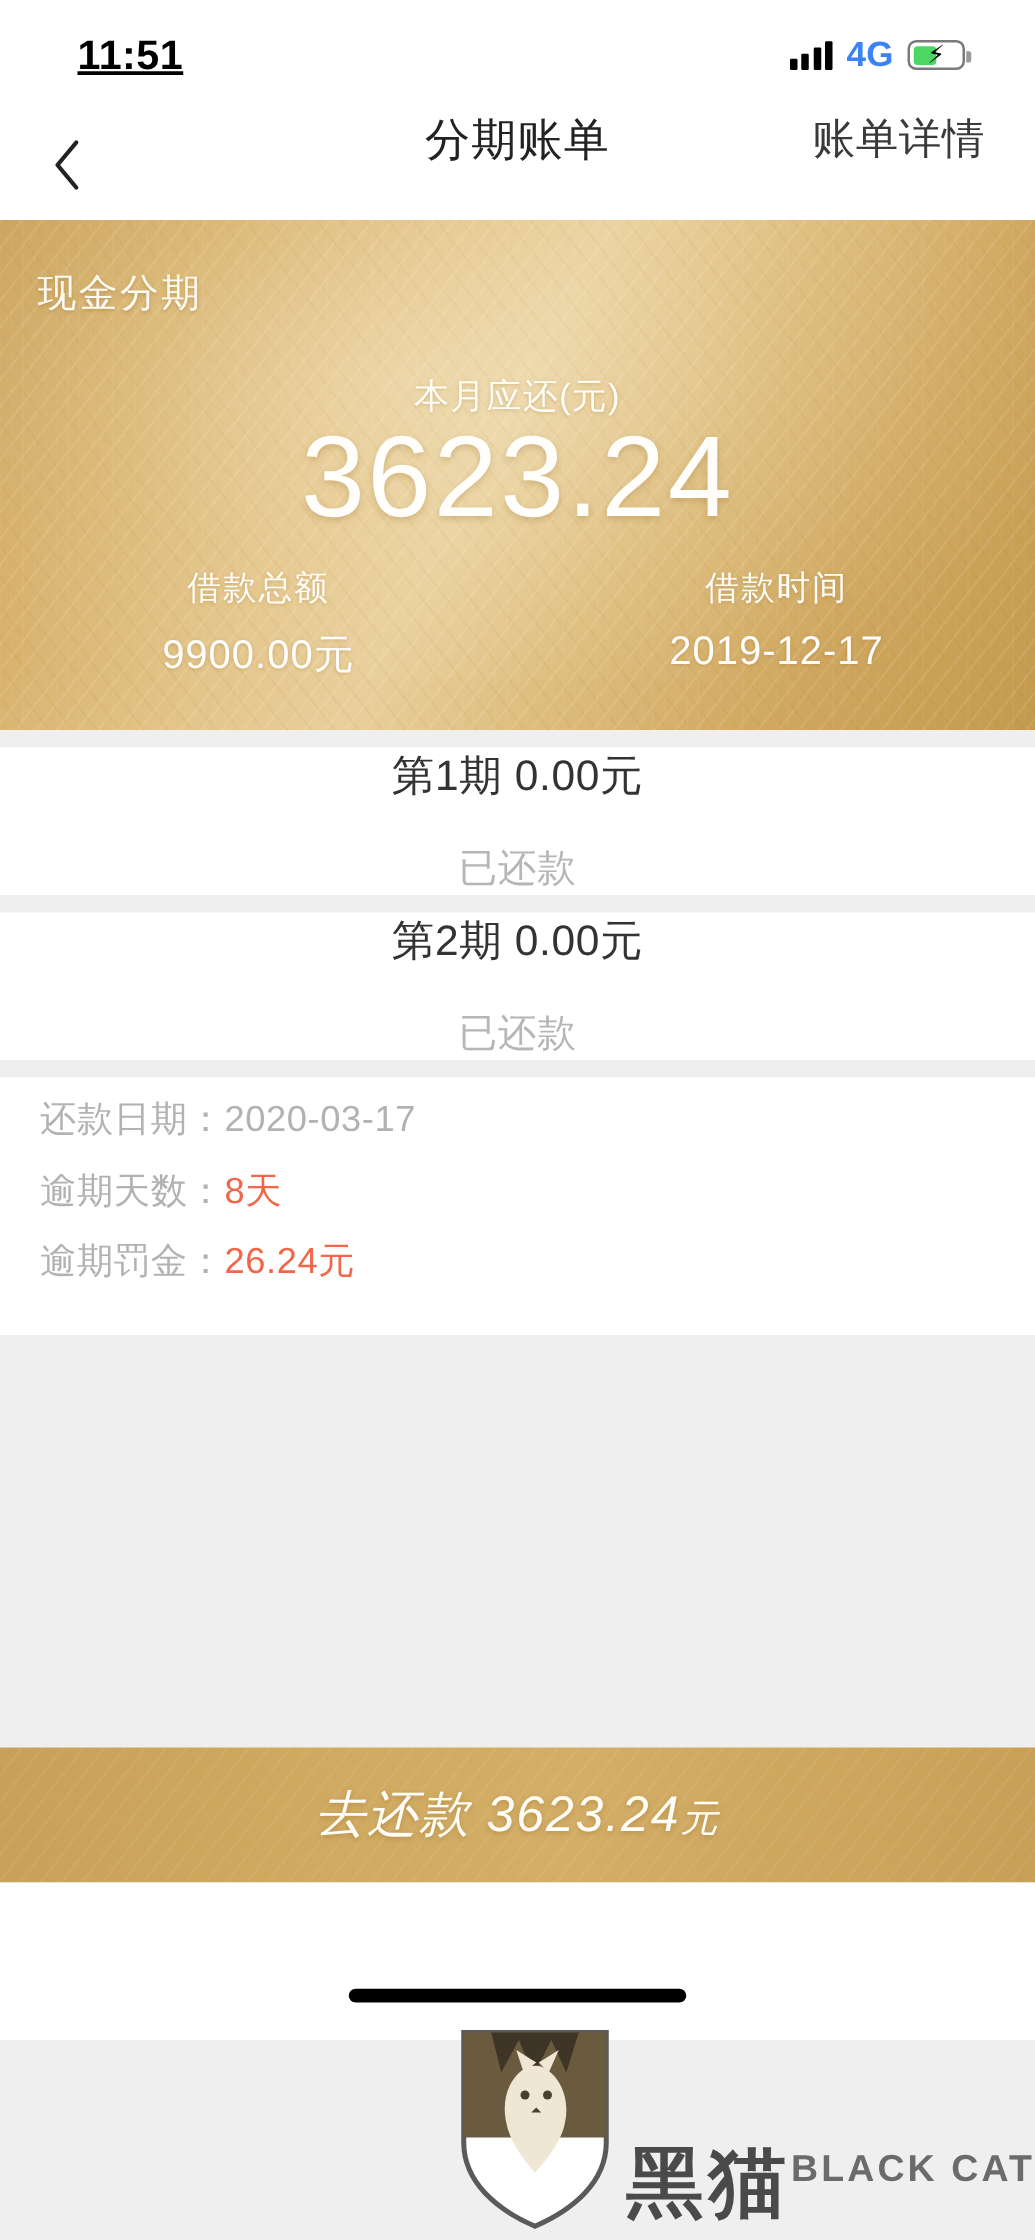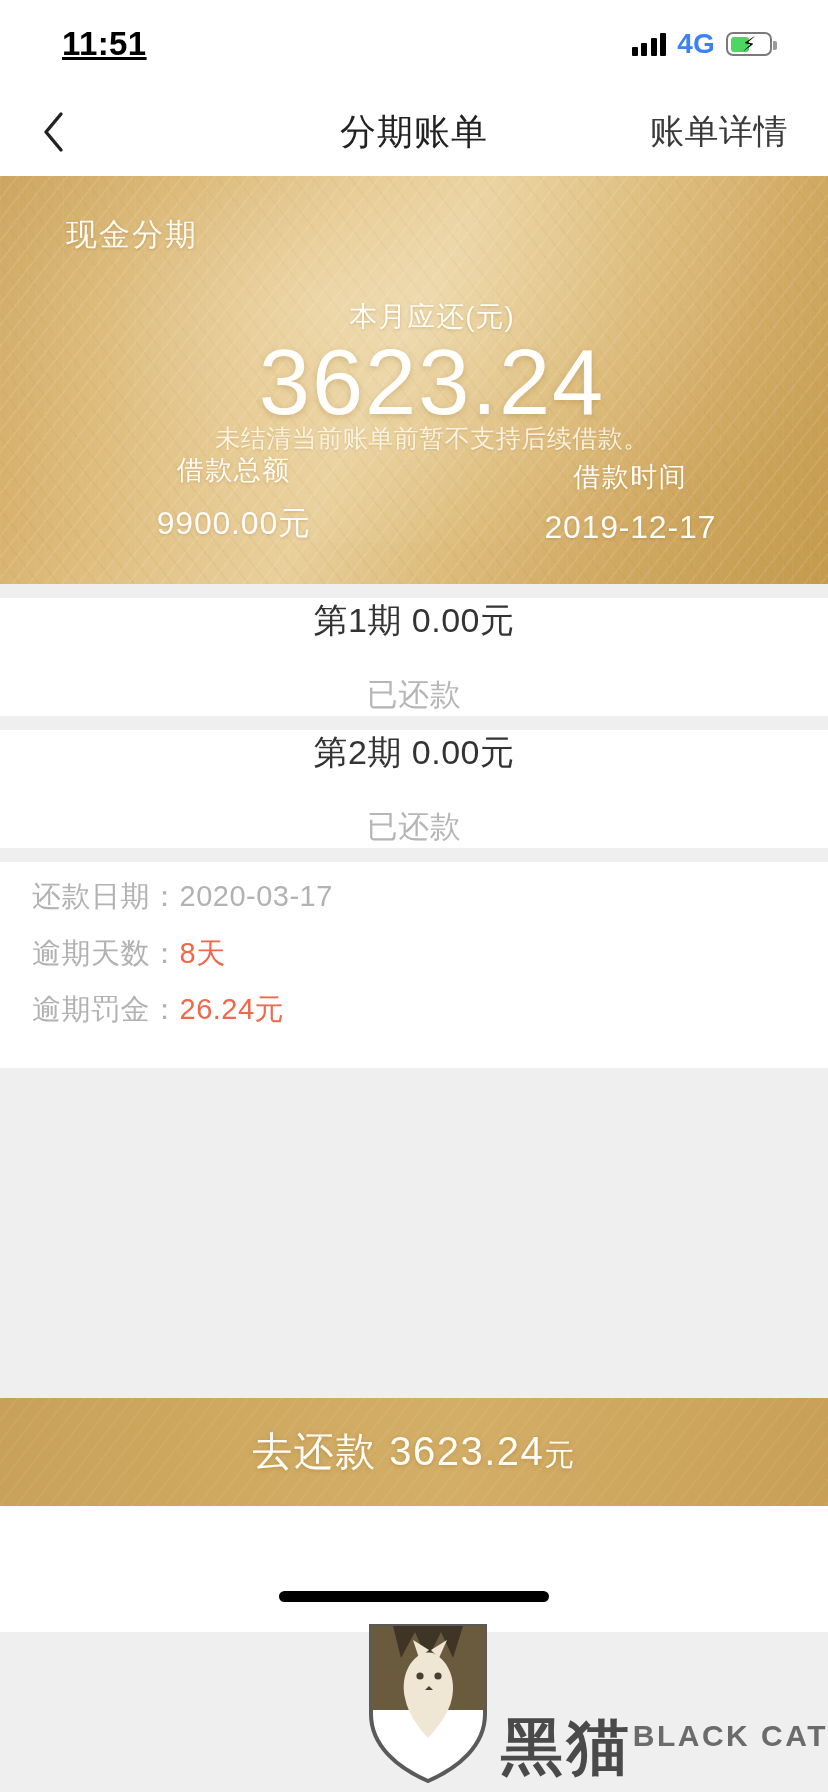--- a/index.html
+++ b/index.html
@@ -30,21 +30,21 @@
   .batt{ position:relative; width:46px; height:24px; border:2.5px solid #7a7a7a;
          border-radius:7px; display:flex; align-items:center; padding:2.5px; }
   .batt::after{ content:""; position:absolute; right:-7px; top:7px; width:4px; height:9px;
                 background:#9a9a9a; border-radius:0 2px 2px 0; }
   .batt-fill{ height:100%; width:50%; background:#4cd662; border-radius:3px; }
   .bolt{ position:absolute; left:50%; top:50%; transform:translate(-50%,-50%);
          font-size:20px; line-height:1; color:#000; }
 
   
   .navbar{
-    height:88px; background:#fff; display:flex; align-items:center;
+    height:88px; background:#fff; display:flex; 
     position:relative; padding:0 40px;
   }
   .nav-back{ width:60px; display:flex; align-items:center; justify-content:flex-start; }
   .nav-back svg{ display:block; }
   .nav-title{
     position:absolute; left:0; right:0; text-align:center;
     font-size:36px; color:#222; letter-spacing:1px; pointer-events:none;
   }
   .nav-right{
     margin-left:auto; font-size:34px; color:#3a3a3a; letter-spacing:0.5px;
@@ -56,21 +56,20 @@
     position:relative; height:408px; overflow:hidden;
     background:
       linear-gradient(118deg,
         #c9a159 0%,
         #d6b06a 16%,
         #e3c489 34%,
         #e8cf9b 47%,
         #ddbc7c 62%,
         #cfa75f 80%,
         #c49a4e 100%);
-    padding-left: 36px;
   }
   .hero::before{
     content:""; position:absolute; inset:0;
     background-image:
       repeating-linear-gradient(128deg, rgba(255,255,255,.085) 0 2px, rgba(255,255,255,0) 2px 13px),
       repeating-linear-gradient(52deg, rgba(180,130,50,.075) 0 2px, rgba(255,255,255,0) 2px 15px),
       repeating-linear-gradient(90deg, rgba(255,240,190,.05) 0 1px, rgba(255,255,255,0) 1px 9px);
     opacity:.95;
   }
   .hero::after{
@@ -97,21 +96,21 @@
     line-height:1.05;
     text-shadow:0 2px 6px rgba(150,105,35,.30);
   }
   .hero-note{
     position:absolute; left:0; right:0; top:246px; text-align:center;
     font-size:25px; color:#fdf6e6; opacity:.93; letter-spacing:0.5px;
     text-shadow:0 1px 2px rgba(145,100,35,.28);
   }
   .hero-stats{
     position:absolute; left:0; right:0; bottom:38px;
-    display:flex; align-items:flex-end;
+    display:flex; align-items:flex-start;
   }
   .hstat{ flex:1; text-align:center; }
   .hstat-label{
     font-size:27px; color:#fffdf7; letter-spacing:1.5px; margin-bottom:14px;
     text-shadow:0 1px 3px rgba(145,100,35,.30);
   }
   .hstat-value{
     font-size:32px; color:#fffefc; letter-spacing:0.8px; font-weight:400;
     text-shadow:0 1px 3px rgba(145,100,35,.30);
   }
@@ -159,20 +158,21 @@
     position:relative; overflow:hidden;
   }
   .cta::before{
     content:""; position:absolute; inset:0;
     background-image:repeating-linear-gradient(128deg, rgba(255,255,255,.05) 0 2px, rgba(255,255,255,0) 2px 13px);
   }
   .cta-label{
     position:relative; z-index:2;
     font-size:40px; font-weight:300; color:#fffdf7; letter-spacing:1.5px;
     text-shadow:0 1px 4px rgba(140,95,30,.35);
+    font-style:italic;
   }
   .cta-label .unit{ font-size:30px; }
   .homebar-wrap{ height:126px; background:#fff; position:relative; }
   .homebar{
     position:absolute; left:50%; transform:translateX(-50%); bottom:30px;
     width:270px; height:11px; background:#000; border-radius:6px;
   }
 
   
   .watermark{
@@ -214,21 +214,20 @@
   </div>
   <div class="nav-title">分期账单</div>
   <div class="nav-right">账单详情</div>
 </div>
 
 <div class="hero">
   <div class="hero-inner">
     <div class="hero-tag">现金分期</div>
     <div class="hero-sub">本月应还(元)</div>
     <div class="hero-amount">3623.24</div>
-    <div class="hero-note">未结清当前账单前暂不支持后续借款。</div>
     <div class="hero-stats">
       <div class="hstat">
         <div class="hstat-label">借款总额</div>
         <div class="hstat-value">9900.00元</div>
       </div>
       <div class="hstat-div"></div>
       <div class="hstat">
         <div class="hstat-label">借款时间</div>
         <div class="hstat-value">2019-12-17</div>
       </div>

